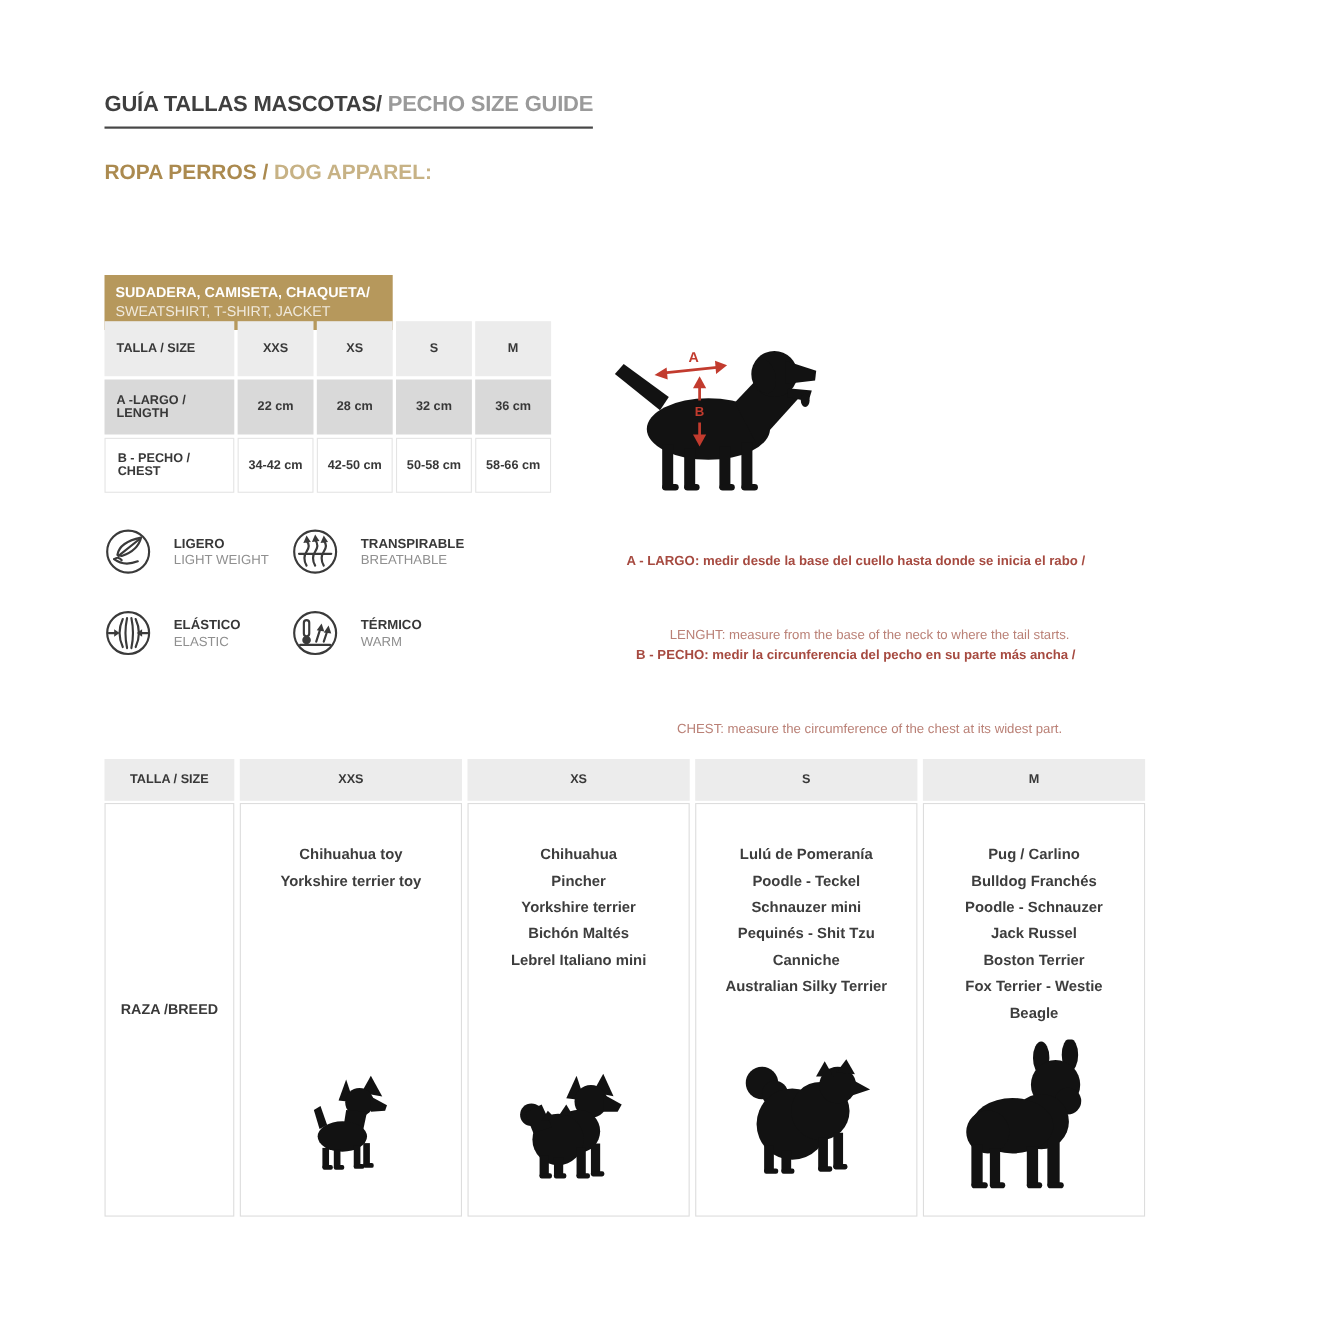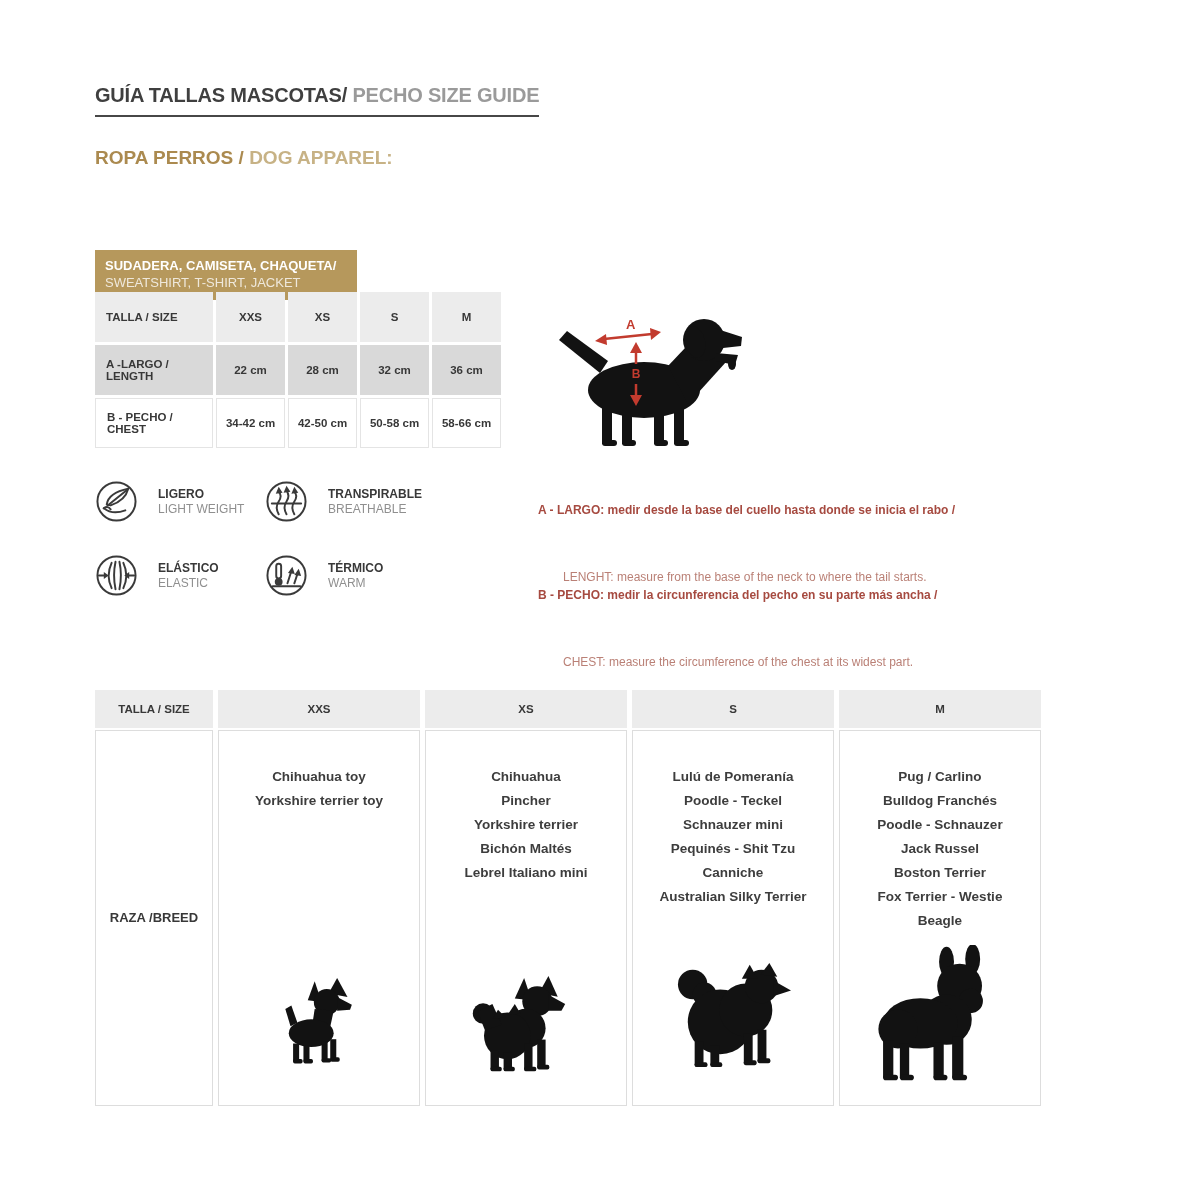--- a/index.html
+++ b/index.html
@@ -39,21 +39,21 @@
   .features{position:absolute;left:95px;top:480px;display:grid;
             grid-template-columns:170px 230px;row-gap:31px;}
   .feature{display:flex;align-items:center;gap:20px;}
   .feature svg{width:43px;height:43px;flex:0 0 auto;}
   .f-title{font-size:12px;font-weight:bold;color:#383838;line-height:15px;}
   .f-sub{font-size:12px;color:#8f8f8f;line-height:15px;}
   .icon-stroke{stroke:#3a3a3a;fill:none;stroke-width:2;stroke-linecap:round;stroke-linejoin:round;}
   .icon-fill{fill:#3a3a3a;stroke:none;}
 
   
-  .notes{position:absolute;left:538px;top:501px;width:440px;font-size:12px;line-height:18.5px;}
+  .notes{position:absolute;left:558px;top:501px;width:440px;font-size:12px;line-height:18.5px;text-align:center;}
   .note-es{color:var(--note-red,#a64a40);font-weight:bold;}
   .note-en{color:var(--note-red-light,#ba8076);padding-left:25px;margin-top:48px;}
 
   
   .breed-table{position:absolute;left:95px;top:690px;display:grid;
                grid-template-columns:118px repeat(4,202px);grid-template-rows:38px 376px;
                gap:2px 5px;}
   .breed-table .bh{background:var(--header-bg,#ececec);display:flex;align-items:center;
                    justify-content:center;font-size:11.5px;font-weight:bold;color:#383838;}
   .breed-table .bb{background:#fff;border:1px solid #ddd;position:relative;box-sizing:border-box;}

